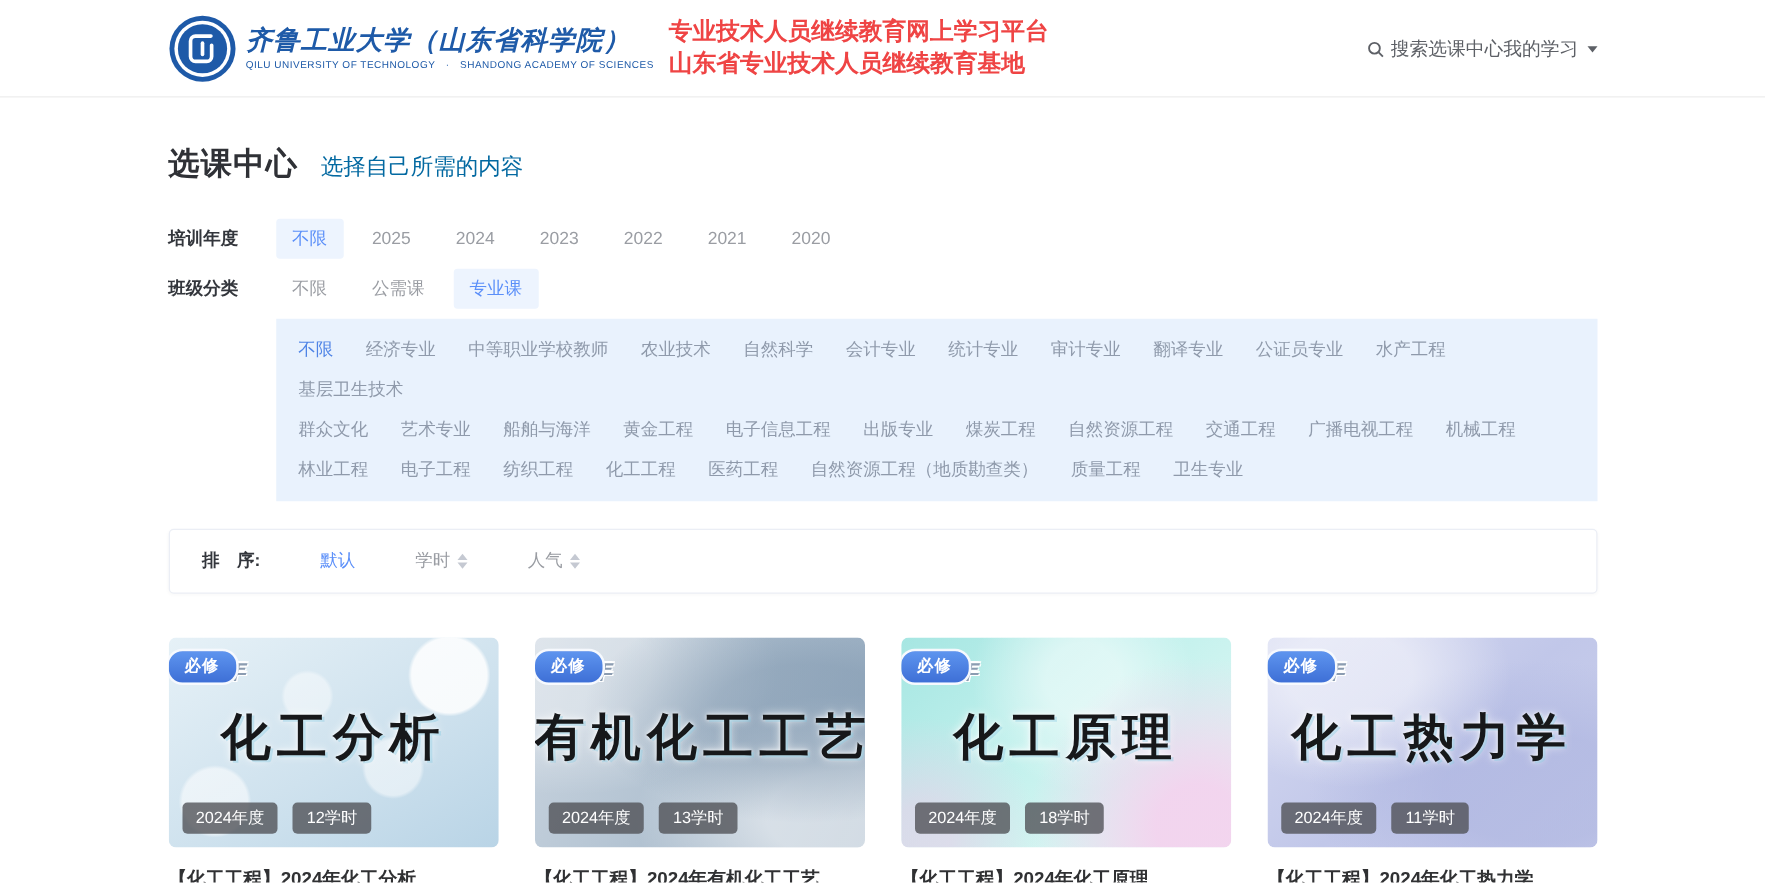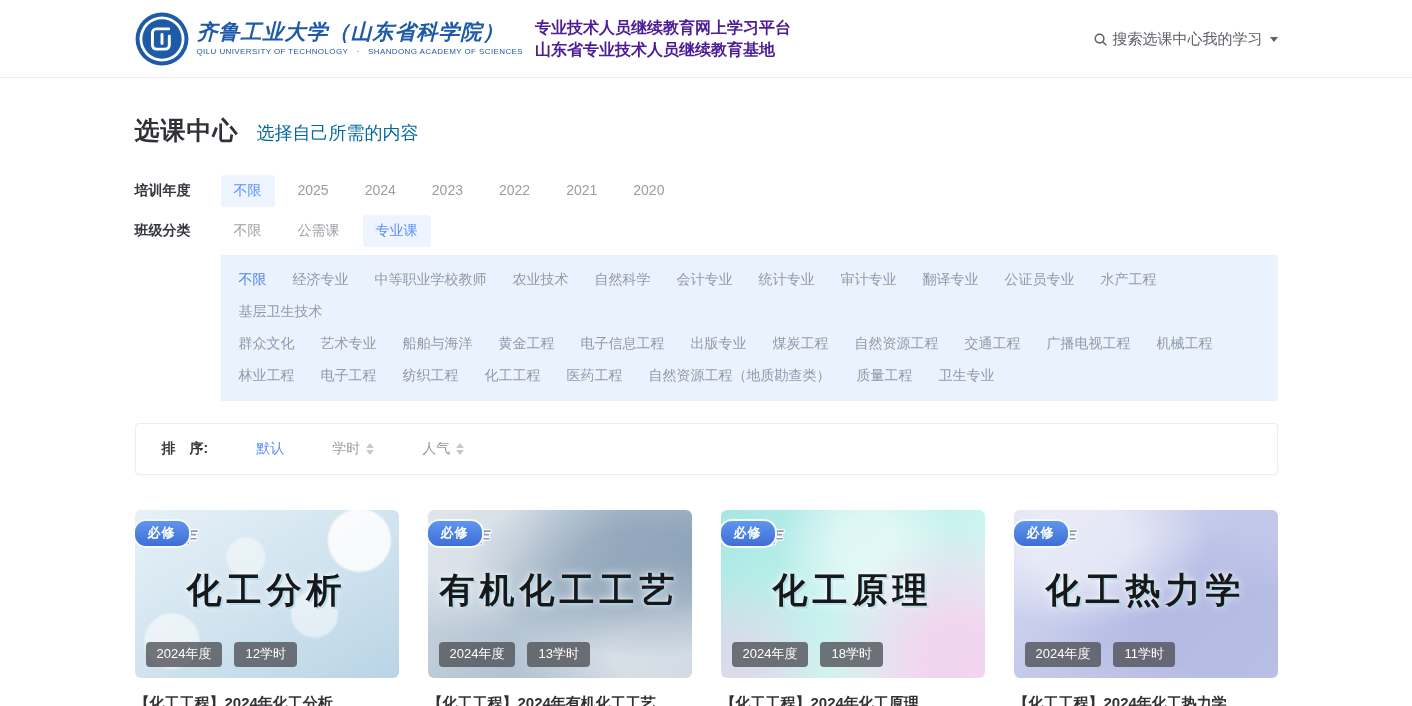--- a/index.html
+++ b/index.html
@@ -16,21 +16,21 @@
   .header-inner { height:78px; display:flex; align-items:center; justify-content:space-between; }
   .brand { display:flex; align-items:center; }
   .emblem { width:54px; height:54px; flex-shrink:0; }
   .brand-text { margin-left:8px; }
   .brand-cn {
     font-family:"Liberation Serif","DejaVu Serif",serif;
     font-style:italic; font-weight:700; font-size:21px; color:#1e5aa8;
     letter-spacing:1px; line-height:1.1; white-space:nowrap;
   }
   .brand-en { font-size:8px; color:#1e5aa8; letter-spacing:.4px; margin-top:2px; white-space:nowrap; }
-  .platform-title { margin-left:12px; color:#4c1d95; font-weight:700; font-size:16px; line-height:1.35; white-space:nowrap; }
+  .platform-title { margin-left:12px; color:#ef4444; font-weight:700; font-size:19px; line-height:1.35; white-space:nowrap; }
   .nav { display:flex; align-items:flex-end; }
   .nav-item { display:flex; align-items:center; gap:5px; font-size:15px; color:#5d6066; cursor:pointer; }
   .caret-down { width:0; height:0; border-left:4px solid transparent; border-right:4px solid transparent; border-top:5px solid #5d6066; margin-left:2px; }
 
   
   .page-head { margin-top:36px; display:flex; align-items:baseline; gap:18px; }
   .page-title { font-size:25px; font-weight:700; color:#2f3136; letter-spacing:1px; }
   .page-subtitle { font-size:18px; color:#0369a1; }
 
   
@@ -89,21 +89,21 @@
     text-shadow:-1px -1px 0 #fff,1px -1px 0 #fff,-1px 1px 0 #fff,1px 1px 0 #fff;
   }
   .badge {
     position:absolute; top:9px; left:-2px; z-index:2;
     background:linear-gradient(180deg,#5e95ef,#3e6fd6);
     color:#fff; font-size:13px; font-weight:700; letter-spacing:1px;
     padding:3px 13px 4px; border-radius:13px; border:2px solid rgba(255,255,255,.95);
   }
   .cover-title {
     position:absolute; top:50%; left:0; right:0; transform:translateY(-58%);
-    text-align:center; font-size:35px; font-weight:700; color:#17181a; letter-spacing:5px; z-index:1;
+    text-align:center; font-size:40px; font-weight:700; color:#17181a; letter-spacing:5px; z-index:1;
     text-shadow:2px 2px 0 rgba(130,200,225,.4), 0 0 8px rgba(255,255,255,.85), 0 0 3px rgba(255,255,255,.9);
     white-space:nowrap;
   }
   .cover-tags { position:absolute; left:11px; bottom:11px; display:flex; gap:12px; z-index:1; }
   .cover-tag { background:rgba(78,80,84,.78); color:#fff; font-size:13px; padding:3px 11px 4px; border-radius:4px; white-space:nowrap; }
   .course-title { margin-top:16px; font-size:15px; font-weight:700; color:#303133; white-space:nowrap; }
 </style>
 </head>
 <body>
 

